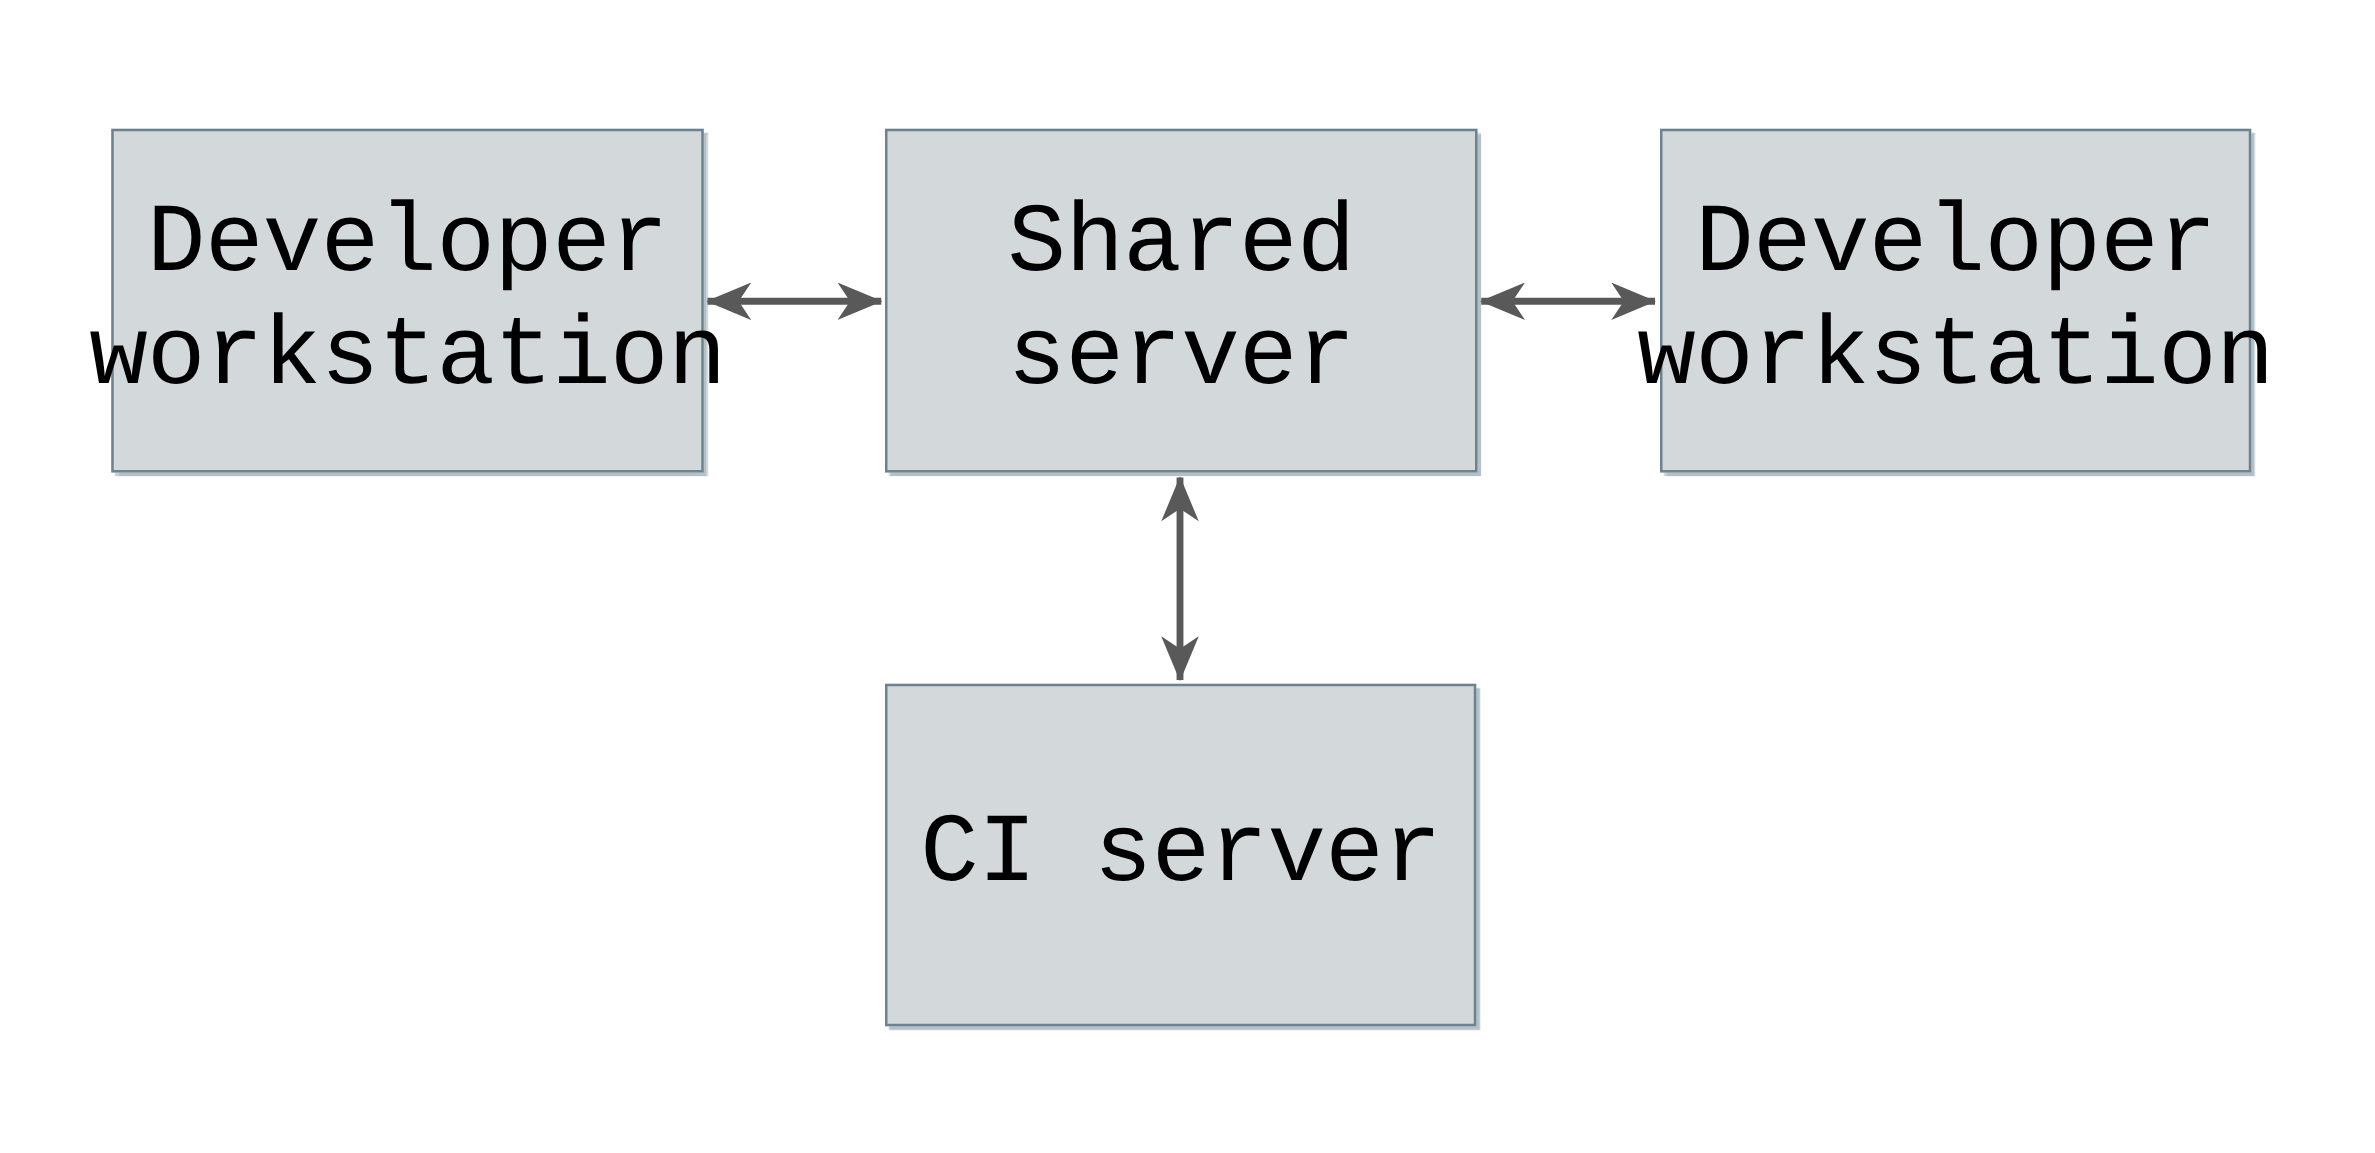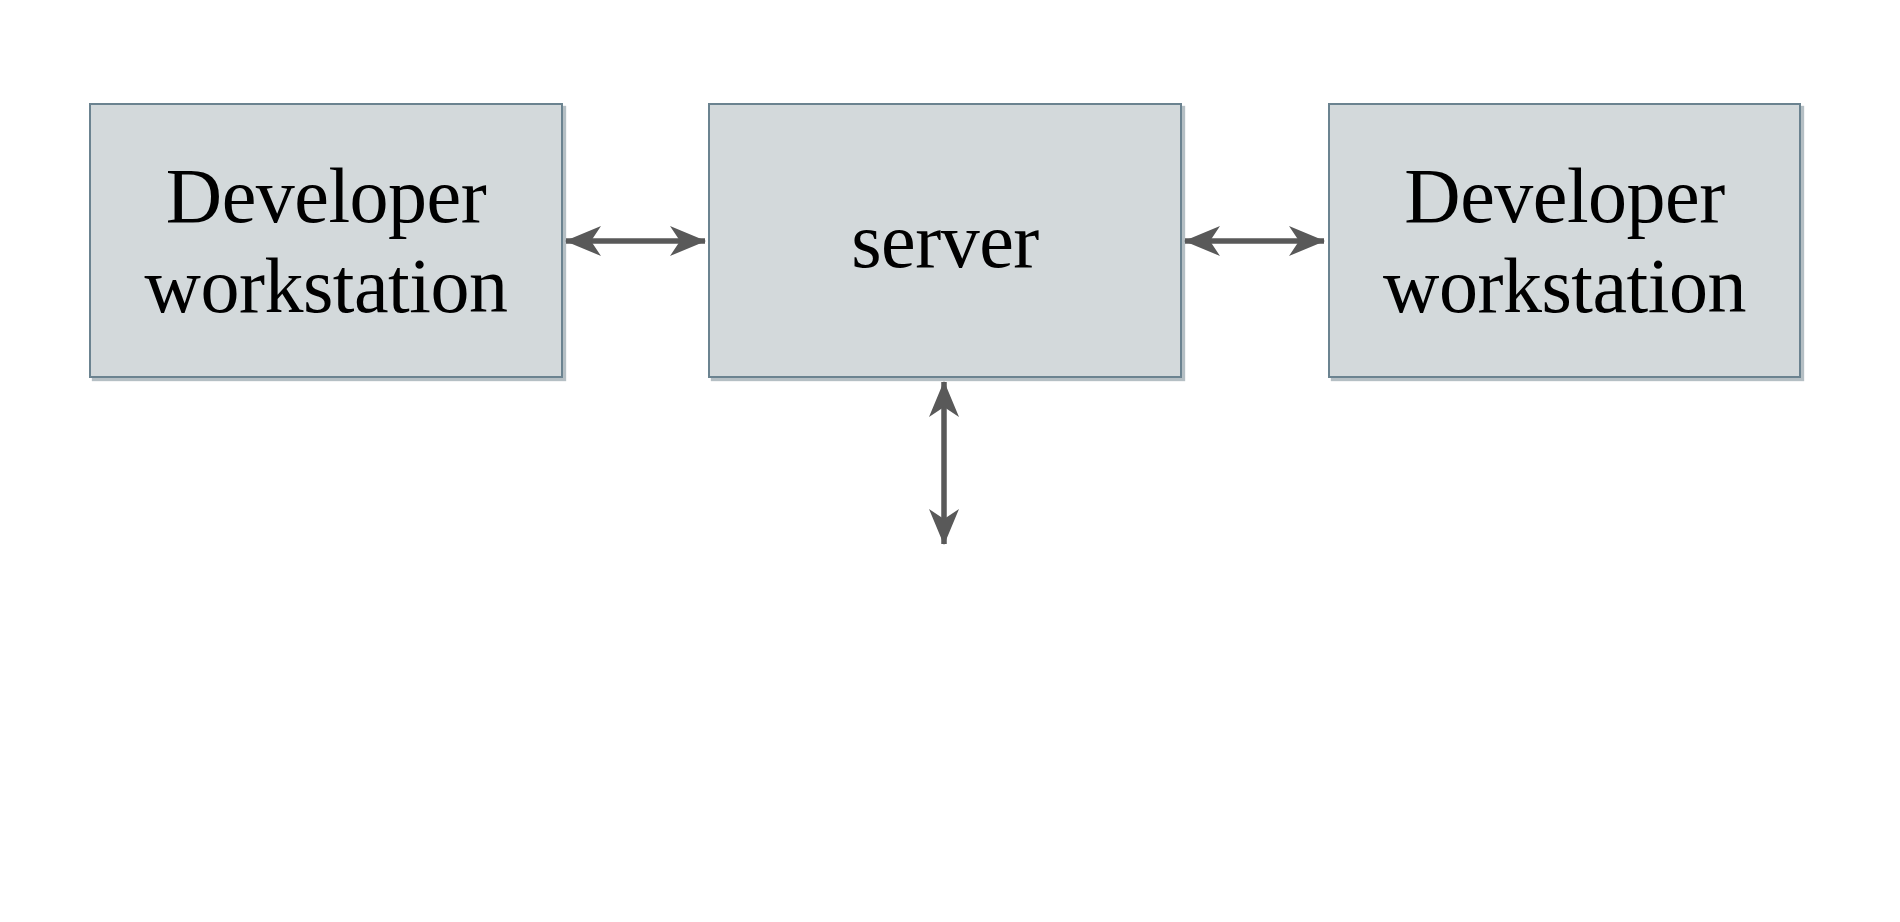--- a/index.html
+++ b/index.html
@@ -5,21 +5,21 @@
   html, body {
     margin: 0;
     padding: 0;
     background: #ffffff;
   }
   .canvas {
     position: relative;
     width: 1900px;
     height: 922px;
     background: var(--background, #ffffff);
-    font-family: Liberation Serif, serif;
+    font-family: Liberation Mono, monospace;
     overflow: hidden;
   }
   .node {
     position: absolute;
     box-sizing: border-box;
     background: var(--node-fill, #d3d9db);
     border: 2px solid var(--node-border, #6b8390);
     box-shadow: 3px 3px 1px var(--node-shadow, rgba(90,112,124,0.45));
     display: flex;
     flex-direction: column;
@@ -54,28 +54,32 @@
 <body>
 
 <div class="canvas">
 
   <div class="node node-dev-left">
     <span class="line">Developer</span>
     <span class="line">workstation</span>
   </div>
 
   <div class="node node-cache">
+    <span class="line">Shared</span>
     <span class="line">server</span>
   </div>
 
   <div class="node node-dev-right">
     <span class="line">Developer</span>
     <span class="line">workstation</span>
   </div>
 
+  <div class="node node-ci">
+    <span class="line">CI server</span>
+  </div>
 
   <svg class="connectors" width="1900" height="922" viewBox="0 0 1900 922" xmlns="http://www.w3.org/2000/svg">
     <defs>
       <marker id="arrowhead" viewBox="0 0 36 30" refX="35" refY="15" markerWidth="36" markerHeight="30" markerUnits="userSpaceOnUse" orient="auto-start-reverse">
         <path class="arrowhead" d="M0,0 L36,15 L0,30 L10,15 Z"></path>
       </marker>
     </defs>
     <line class="connector" x1="566" y1="241" x2="705" y2="241" marker-start="url(#arrowhead)" marker-end="url(#arrowhead)"></line>
     <line class="connector" x1="1185" y1="241" x2="1324" y2="241" marker-start="url(#arrowhead)" marker-end="url(#arrowhead)"></line>
     <line class="connector" x1="944" y1="382" x2="944" y2="544" marker-start="url(#arrowhead)" marker-end="url(#arrowhead)"></line>

